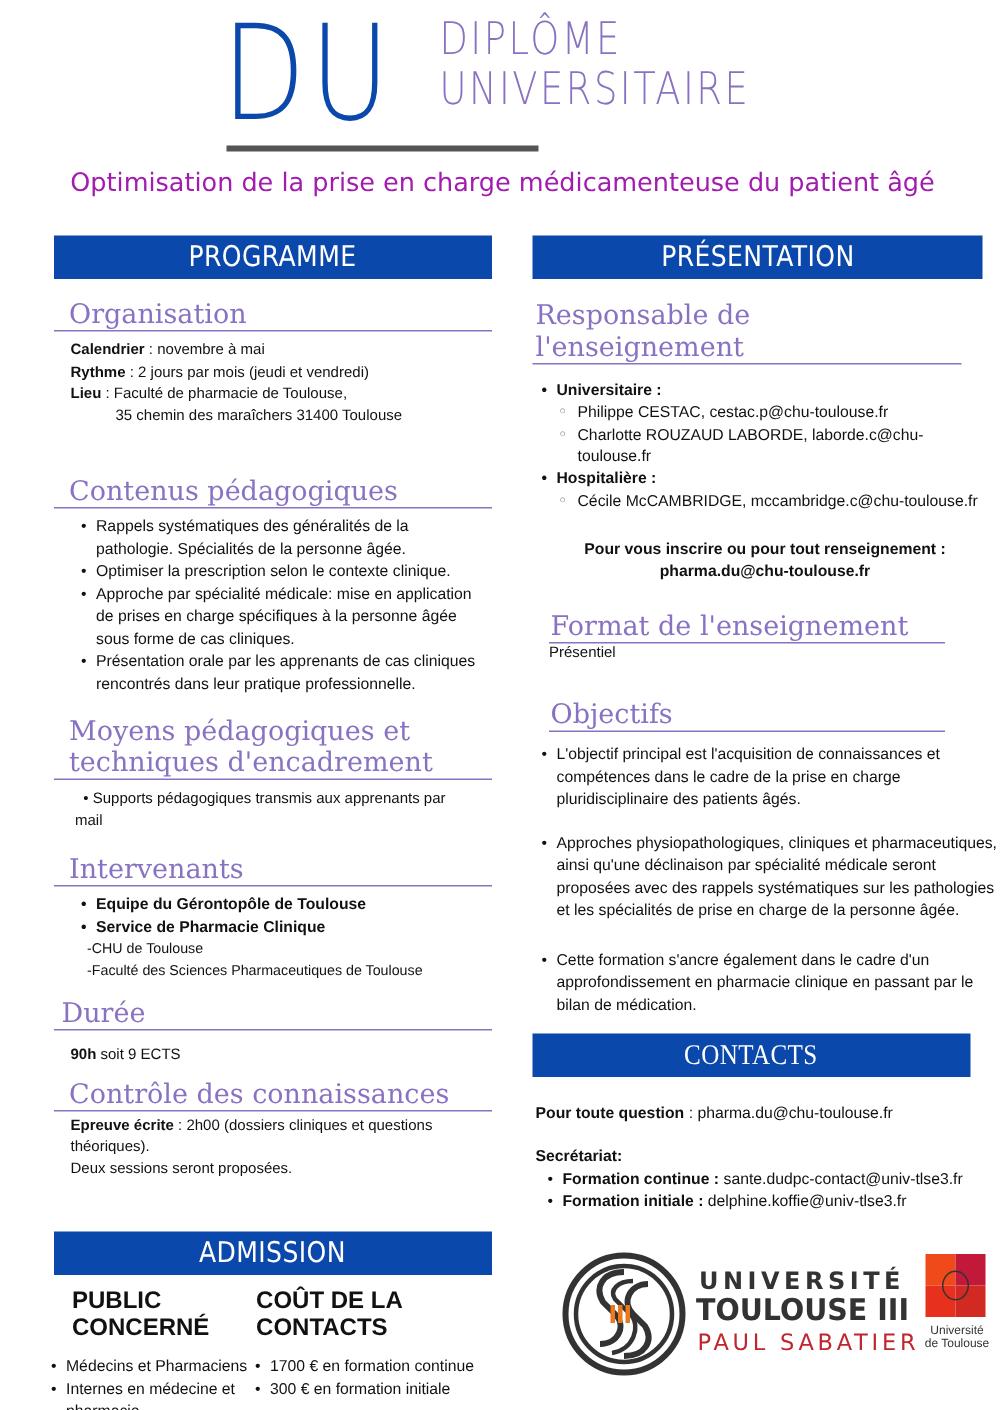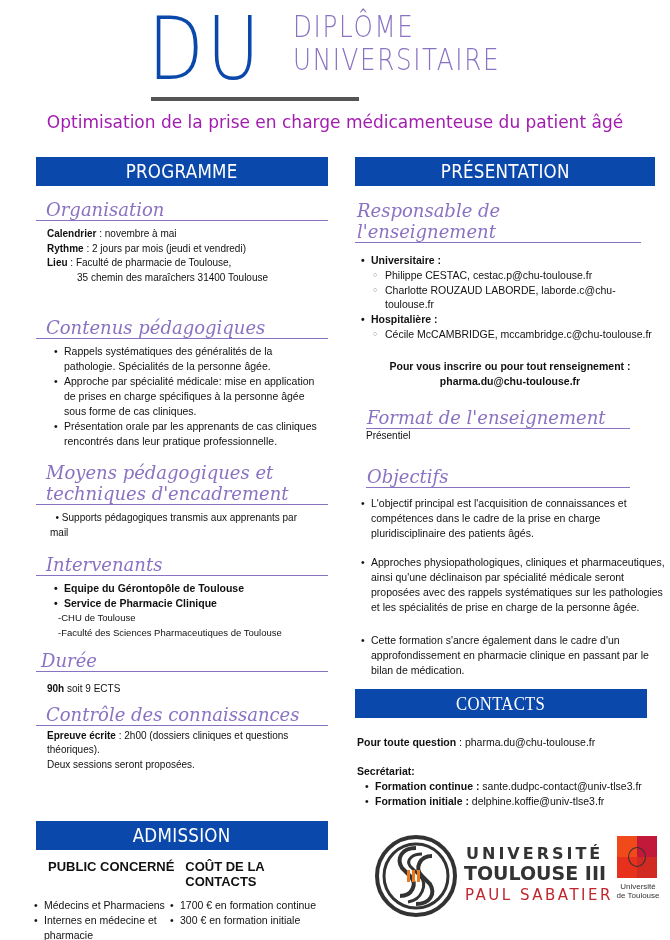--- a/index.html
+++ b/index.html
@@ -11,21 +11,21 @@
   .header-rule { position: absolute; left: 151px; top: 97px; width: 208px; height: 4px; background: #555; }
   .subtitle { position: absolute; left: 0; width: 670px; top: 112px; text-align: center; font-family: "DejaVu Sans", sans-serif; font-size: 17px; color: #a21caf; }
 
   .col { position: absolute; }
   .col-left { left: 36px; width: 292px; top: 157px; }
   .col-right { left: 355px; width: 312px; top: 157px; }
 
   .banner { background: #0b48ab; color: #fff; text-align: center; font-family: "DejaVu Sans", sans-serif; font-size: 19px; height: 29px; line-height: 29px; letter-spacing: 0.3px; }
   .banner span { display: inline-block; transform: scaleX(0.88); }
 
-  .sec-title { font-family: "DejaVu Serif", serif; color: #8a72c2; font-size: 18px; line-height: 21px; border-bottom: 1.5px solid #8a72c2; padding-left: 10px; font-style: italic; }
+  .sec-title { font-family: "DejaVu Serif", serif; color: #8a72c2; font-size: 18px; line-height: 21px; border-bottom: 1.5px solid #8a72c2; padding-left: 10px; }
   .p { font-size: 10px; line-height: 14.5px; }
   b { font-weight: bold; }
   ul { list-style: none; }
   ul.bul li { position: relative; padding-left: 12px; font-size: 10.5px; line-height: 15px; }
   ul.bul li::before { content: "•"; position: absolute; left: 2px; top: 0; }
   ul.sub li { position: relative; padding-left: 14px; font-size: 10.5px; line-height: 14.5px; }
   ul.sub li::before { content: "○"; position: absolute; left: 2px; top: 0; font-size: 7px; color: #777; }
 
   .logo-area { position: absolute; left: 374px; top: 830px; width: 300px; height: 90px; }
 </style>
@@ -50,20 +50,21 @@
       <div><b>Rythme</b><span> : 2 jours par mois (jeudi et vendredi)</span></div>
       <div><b>Lieu</b><span> : Faculté de pharmacie de Toulouse,</span></div>
       <div style="padding-left:30px">35 chemin des maraîchers 31400 Toulouse</div>
     </div>
   </div>
 
   <div style="margin-top:32px">
     <div class="sec-title">Contenus pédagogiques</div>
     <ul class="bul" style="margin-top:5px; padding-left:16px; padding-right:10px;">
       <li>Rappels systématiques des généralités de la pathologie. Spécialités de la personne âgée.</li>
+      <li>Optimiser la prescription selon le contexte clinique.</li>
       <li>Approche par spécialité médicale: mise en application de prises en charge spécifiques à la personne âgée sous forme de cas cliniques.</li>
       <li>Présentation orale par les apprenants de cas cliniques rencontrés dans leur pratique professionnelle.</li>
     </ul>
   </div>
 
   <div style="margin-top:13px">
     <div class="sec-title">Moyens pédagogiques et techniques d'encadrement</div>
     <div class="p" style="margin-top:5px; padding-left:14px; padding-right:10px; line-height:15px;">&nbsp;&nbsp;•&nbsp;<span>Supports pédagogiques transmis aux apprenants par mail</span></div>
   </div>
 
@@ -84,21 +85,21 @@
 
   <div style="margin-top:7px">
     <div class="sec-title">Contrôle des connaissances</div>
     <div class="p" style="margin-top:3px; padding-left:11px; padding-right:10px;"><b>Epreuve écrite</b><span> : 2h00 (dossiers cliniques et questions théoriques).</span></div>
     <div class="p" style="padding-left:11px;">Deux sessions seront proposées.</div>
   </div>
 
   <div class="banner" style="position:absolute; top:664px; left:0; width:292px;"><span>ADMISSION</span></div>
 
   <div style="position:absolute; top:702px; left:0; width:300px;">
-    <div style="display:flex; font-weight:bold; font-size:13px;">
+    <div style="display:flex; font-weight:bold; font-size:16px;">
       <div style="width:148px; padding-left:12px;">PUBLIC CONCERNÉ</div>
       <div style="padding-left:4px;">COÛT DE LA CONTACTS</div>
     </div>
     <div style="display:flex; margin-top:9px;">
       <ul class="bul" style="width:136px; margin-left:-4px;">
         <li>Médecins et Pharmaciens</li>
         <li>Internes en médecine et pharmacie</li>
       </ul>
       <ul class="bul">
         <li>1700 € en formation continue</li>

